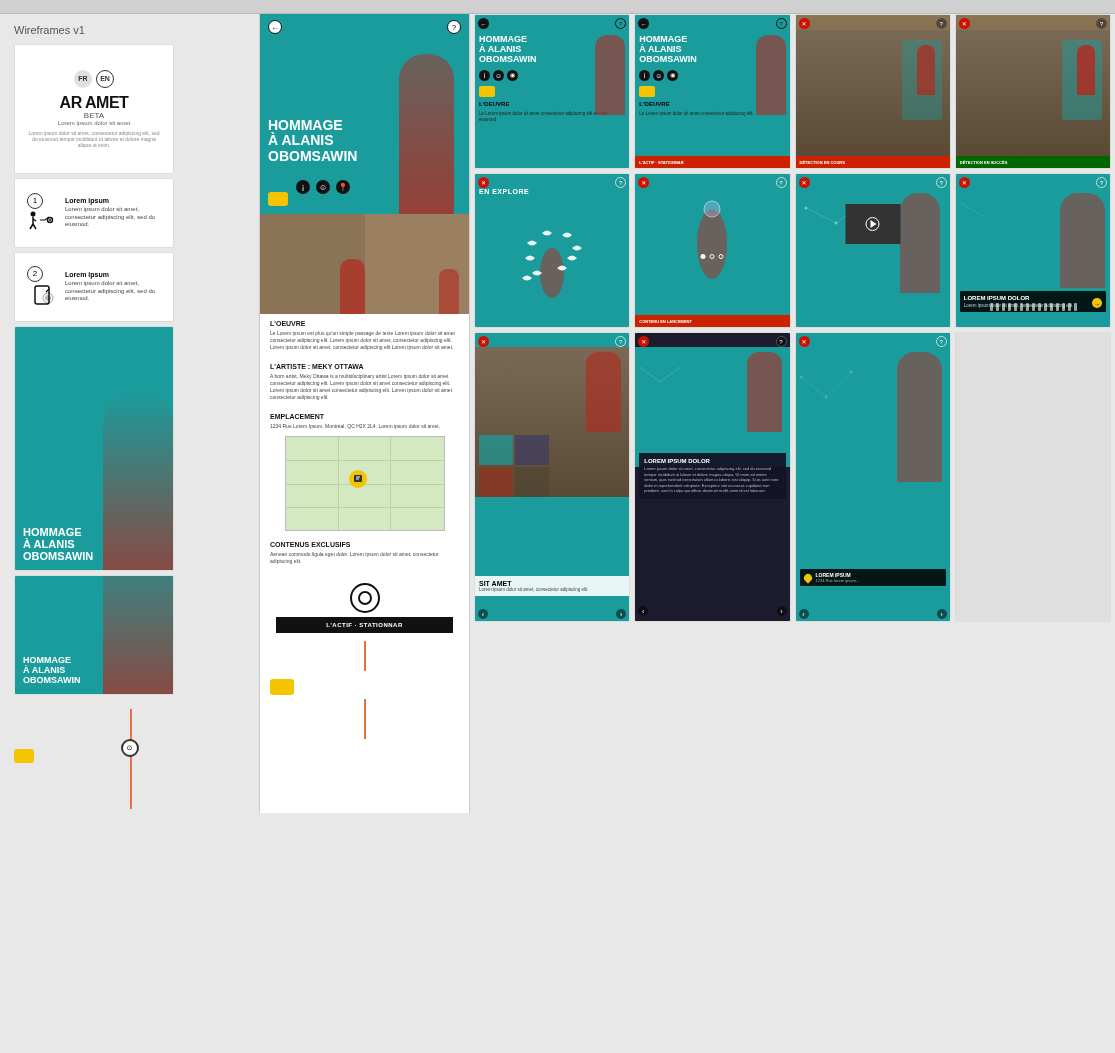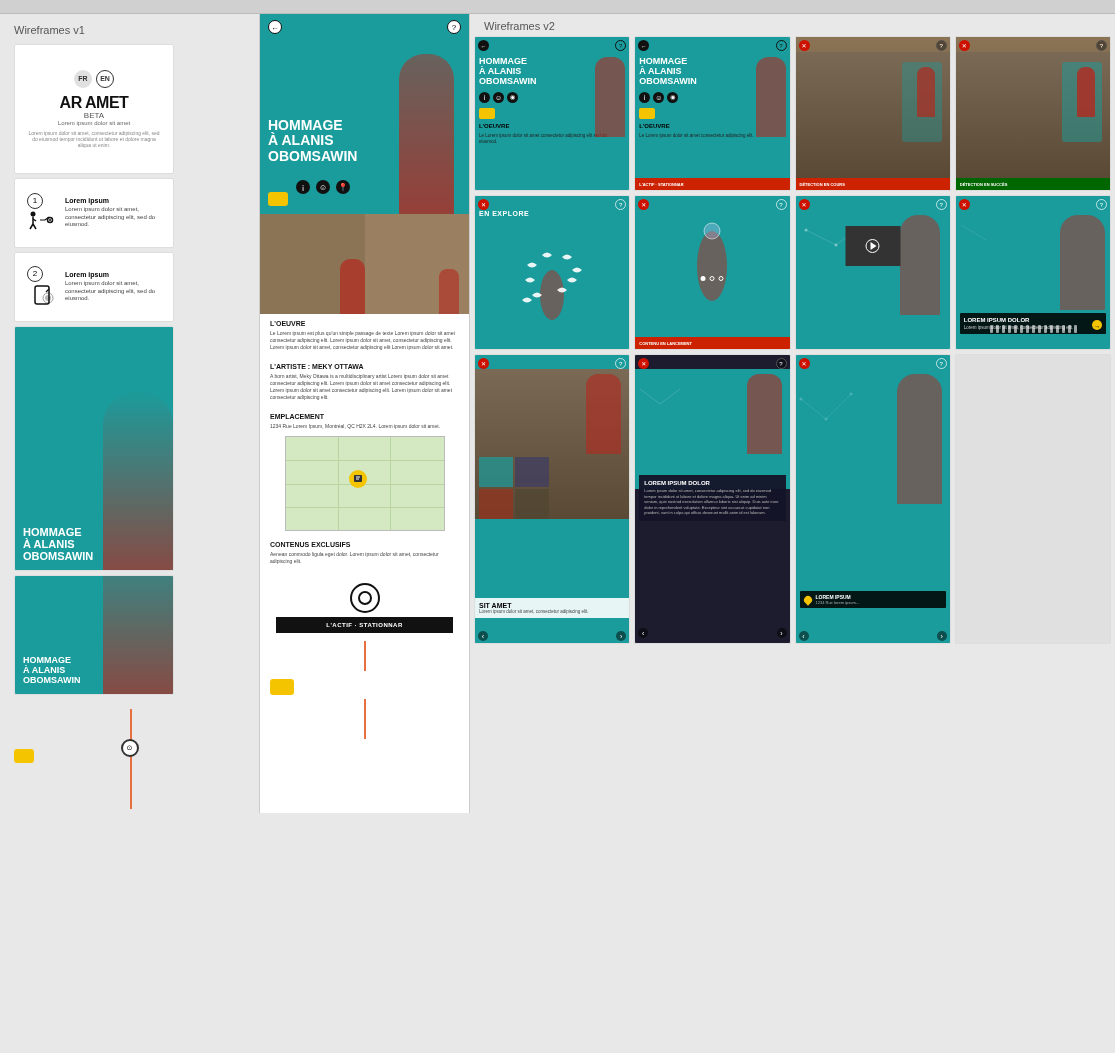--- a/index.html
+++ b/index.html
@@ -601,21 +601,20 @@
       <div style="width:24px;height:16px;background:#f5c400;border-radius:3px;"></div>
     </div>
 
     <div style="display:flex;justify-content:center;">
       <div style="width:2px;height:40px;background:#e87040;"></div>
     </div>
 
   </div>
 
   <div class="phones-area">
-    <div class="left-section-label">Wireframes v2</div>
 
     <div class="phone-row">
 
       <div class="pc teal-bg">
         <div class="pc-top">
           <div class="ic ic-black">←</div>
           <div class="ic ic-border">?</div>
         </div>
         <div class="big-title">HOMMAGE<br>À ALANIS<br>OBOMSAWIN</div>
         <div class="icon-row">

